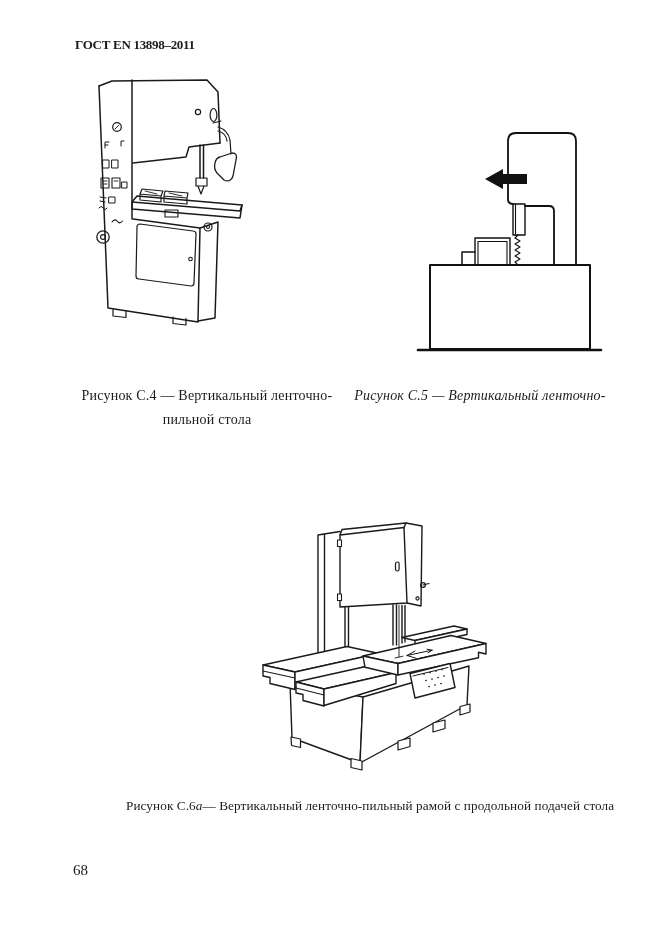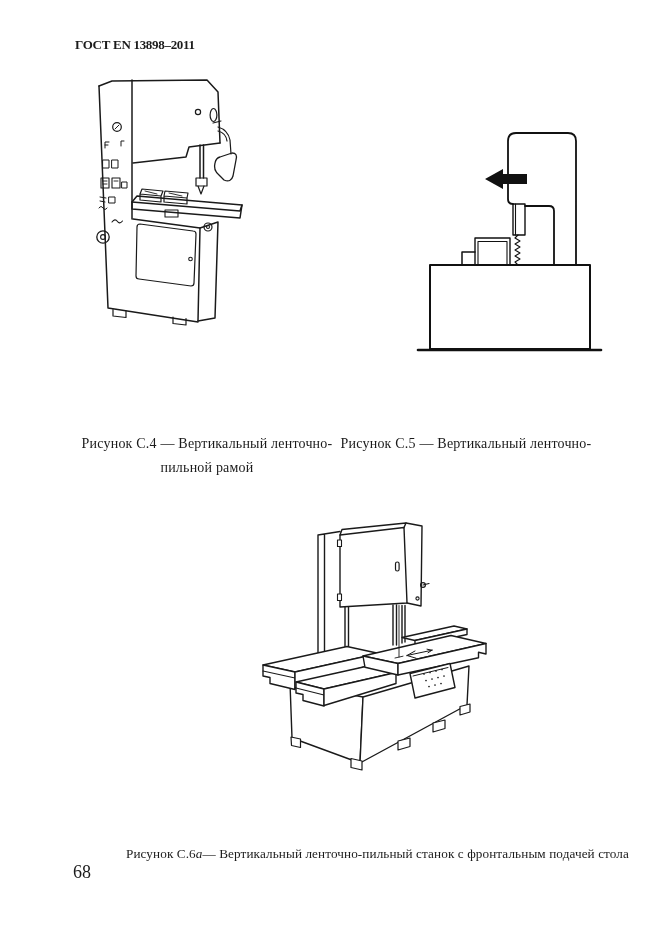--- a/index.html
+++ b/index.html
@@ -1,24 +1,24 @@
 <!DOCTYPE html>
 <html><head>
 <meta charset="utf-8">
 <style>
   html,body{margin:0;padding:0;background:#fff;}
   #page{position:relative;width:661px;height:936px;background:#ffffff;overflow:hidden;
         font-family:"Liberation Serif",serif;color:#1b1b1b;}
   .hdr{position:absolute;left:75px;top:37px;font-size:13px;font-weight:bold;letter-spacing:-0.3px;}
-  .cap{position:absolute;text-align:center;font-size:14px;line-height:23.8px;letter-spacing:0.2px;margin-top:48px;}
+  .cap{position:absolute;text-align:center;font-size:14px;line-height:23.8px;letter-spacing:0.2px;}
   .cap div{white-space:pre;}
   .cap-c4{left:77px;top:384px;width:260px;}
-  .cap-c5{left:336px;top:384px;width:260px;}
+  .cap-c5{left:350px;top:384px;width:260px;font-style:italic;}
   .cap-c6a{left:126px;top:794px;width:auto;text-align:left;font-size:13.2px;letter-spacing:0.1px;}
-  .pagenum{position:absolute;left:73px;top:862px;font-size:18px;}
+  .pagenum{position:absolute;left:73px;top:862px;font-size:15px;}
   svg{position:absolute;}
   .f4{left:85px;top:75px;}
   .f5{left:415px;top:120px;}
   .f6{left:255px;top:515px;}
 </style>
 </head>
 <body>
 
 <div id="page">
   <div class="hdr">ГОСТ EN 13898–2011</div>
@@ -122,23 +122,23 @@
     <path d="M 158,161 L 193,152.5" stroke-width="1"></path>
     <g stroke-width="1.7">
       <path d="M 169,159 l 0.01,0 M 175,157.5 l 0.01,0 M 181,156 l 0.01,0 M 187,154.5 l 0.01,0"></path>
       <path d="M 171,165.5 l 0.01,0 M 177,164 l 0.01,0 M 183,162.5 l 0.01,0 M 189,161 l 0.01,0"></path>
       <path d="M 174,171.5 l 0.01,0 M 180,170 l 0.01,0 M 186,168.5 l 0.01,0"></path>
     </g>
   </svg>
 
   <div class="cap cap-c4">
       <div>Рисунок С.4 — Вертикальный ленточно-</div>
-      <div>пильной рамой</div>
+      <div>пильной стола</div>
     </div>
 
   <div class="cap cap-c5">
       <div>Рисунок С.5 — Вертикальный ленточно-</div>
     </div>
 
-  <div class="cap cap-c6a"><span>Рисунок С.6</span><i>а</i><span>— Вертикальный ленточно-пильный станок с фронтальным подачей стола</span></div>
+  <div class="cap cap-c6a"><span>Рисунок С.6</span><i>а</i><span>— Вертикальный ленточно-пильный рамой с продольной подачей стола</span></div>
 
   <div class="pagenum">68</div>
 </div>
 
 </body></html>

